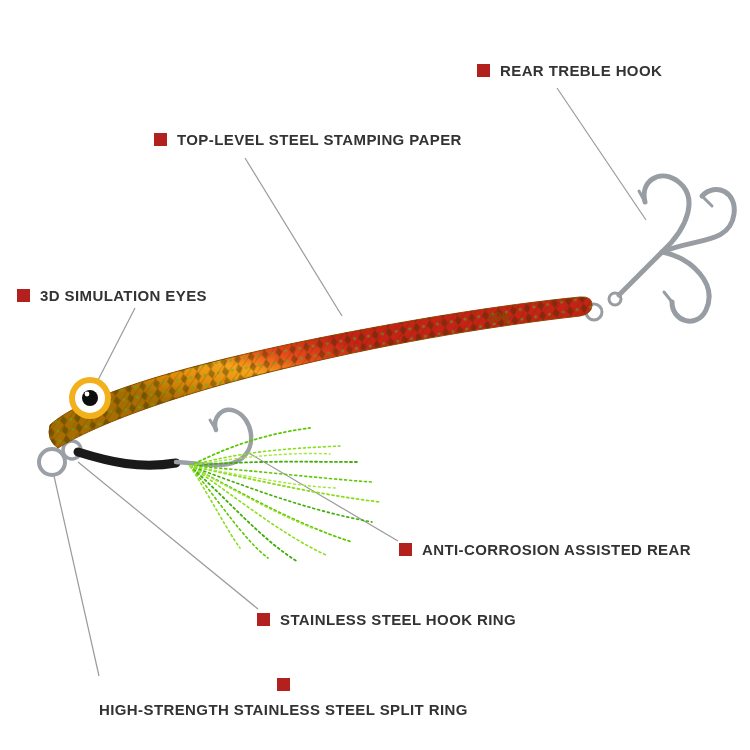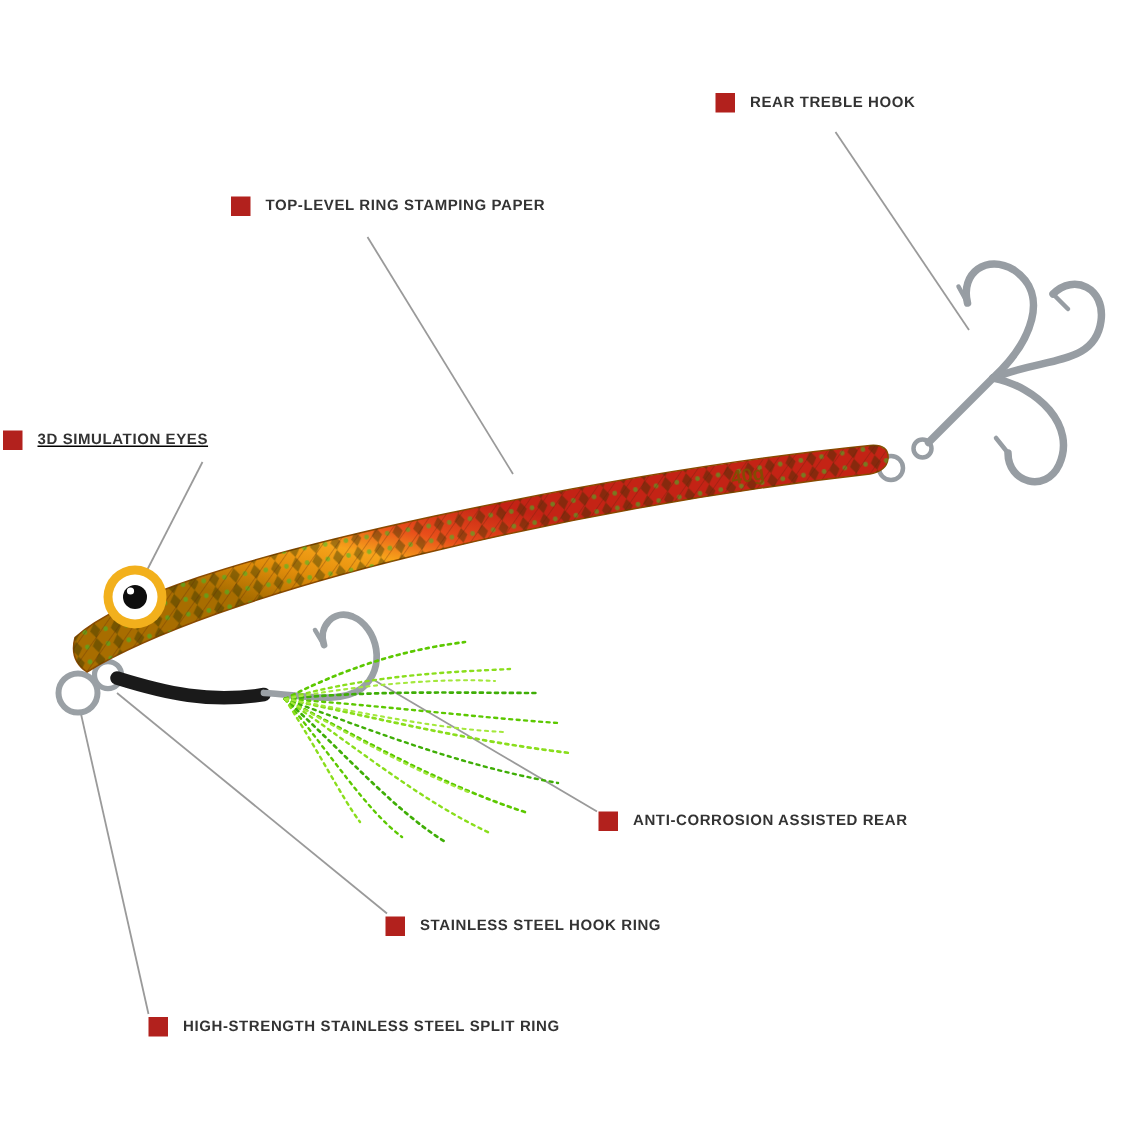--- a/index.html
+++ b/index.html
@@ -17,21 +17,21 @@
     align-items:center;
     gap:10px;
     white-space:nowrap;
   }
   .bullet{
     width:13px;height:13px;
     background:#b2211d;
     flex:0 0 13px;
   }
   .label-text{
-    font-size:10px;
+    font-size:15px;
     font-weight:bold;
     letter-spacing:.4px;
     color:#333333;
   }
 </style>
 </head>
 <body>
 
 <div class="stage">
 
@@ -127,36 +127,36 @@
     </g>
   </svg>
 
   <div class="label" style="left:477px; top:62px;">
     <span class="bullet"></span>
     <span class="label-text">REAR TREBLE HOOK</span>
   </div>
 
   <div class="label" style="left:154px; top:131px;">
     <span class="bullet"></span>
-    <span class="label-text">TOP-LEVEL RING STAMPING PAPER</span>
+    <span class="label-text">TOP-LEVEL STEEL STAMPING PAPER</span>
   </div>
 
-  <div class="label" style="left:2px; top:287px;text-decoration:underline;">
+  <div class="label" style="left:17px; top:287px;">
     <span class="bullet"></span>
     <span class="label-text">3D SIMULATION EYES</span>
   </div>
 
   <div class="label" style="left:399px; top:541px;">
     <span class="bullet"></span>
     <span class="label-text">ANTI-CORROSION ASSISTED REAR</span>
   </div>
 
   <div class="label" style="left:257px; top:611px;">
     <span class="bullet"></span>
     <span class="label-text">STAINLESS STEEL HOOK RING</span>
   </div>
 
-  <div class="label" style="left:99px; top:678px;">
+  <div class="label" style="left:99px; top:678px;flex-direction:column;">
     <span class="bullet"></span>
     <span class="label-text">HIGH-STRENGTH STAINLESS STEEL SPLIT RING</span>
   </div>
 
 </div>
 
 </body></html>

